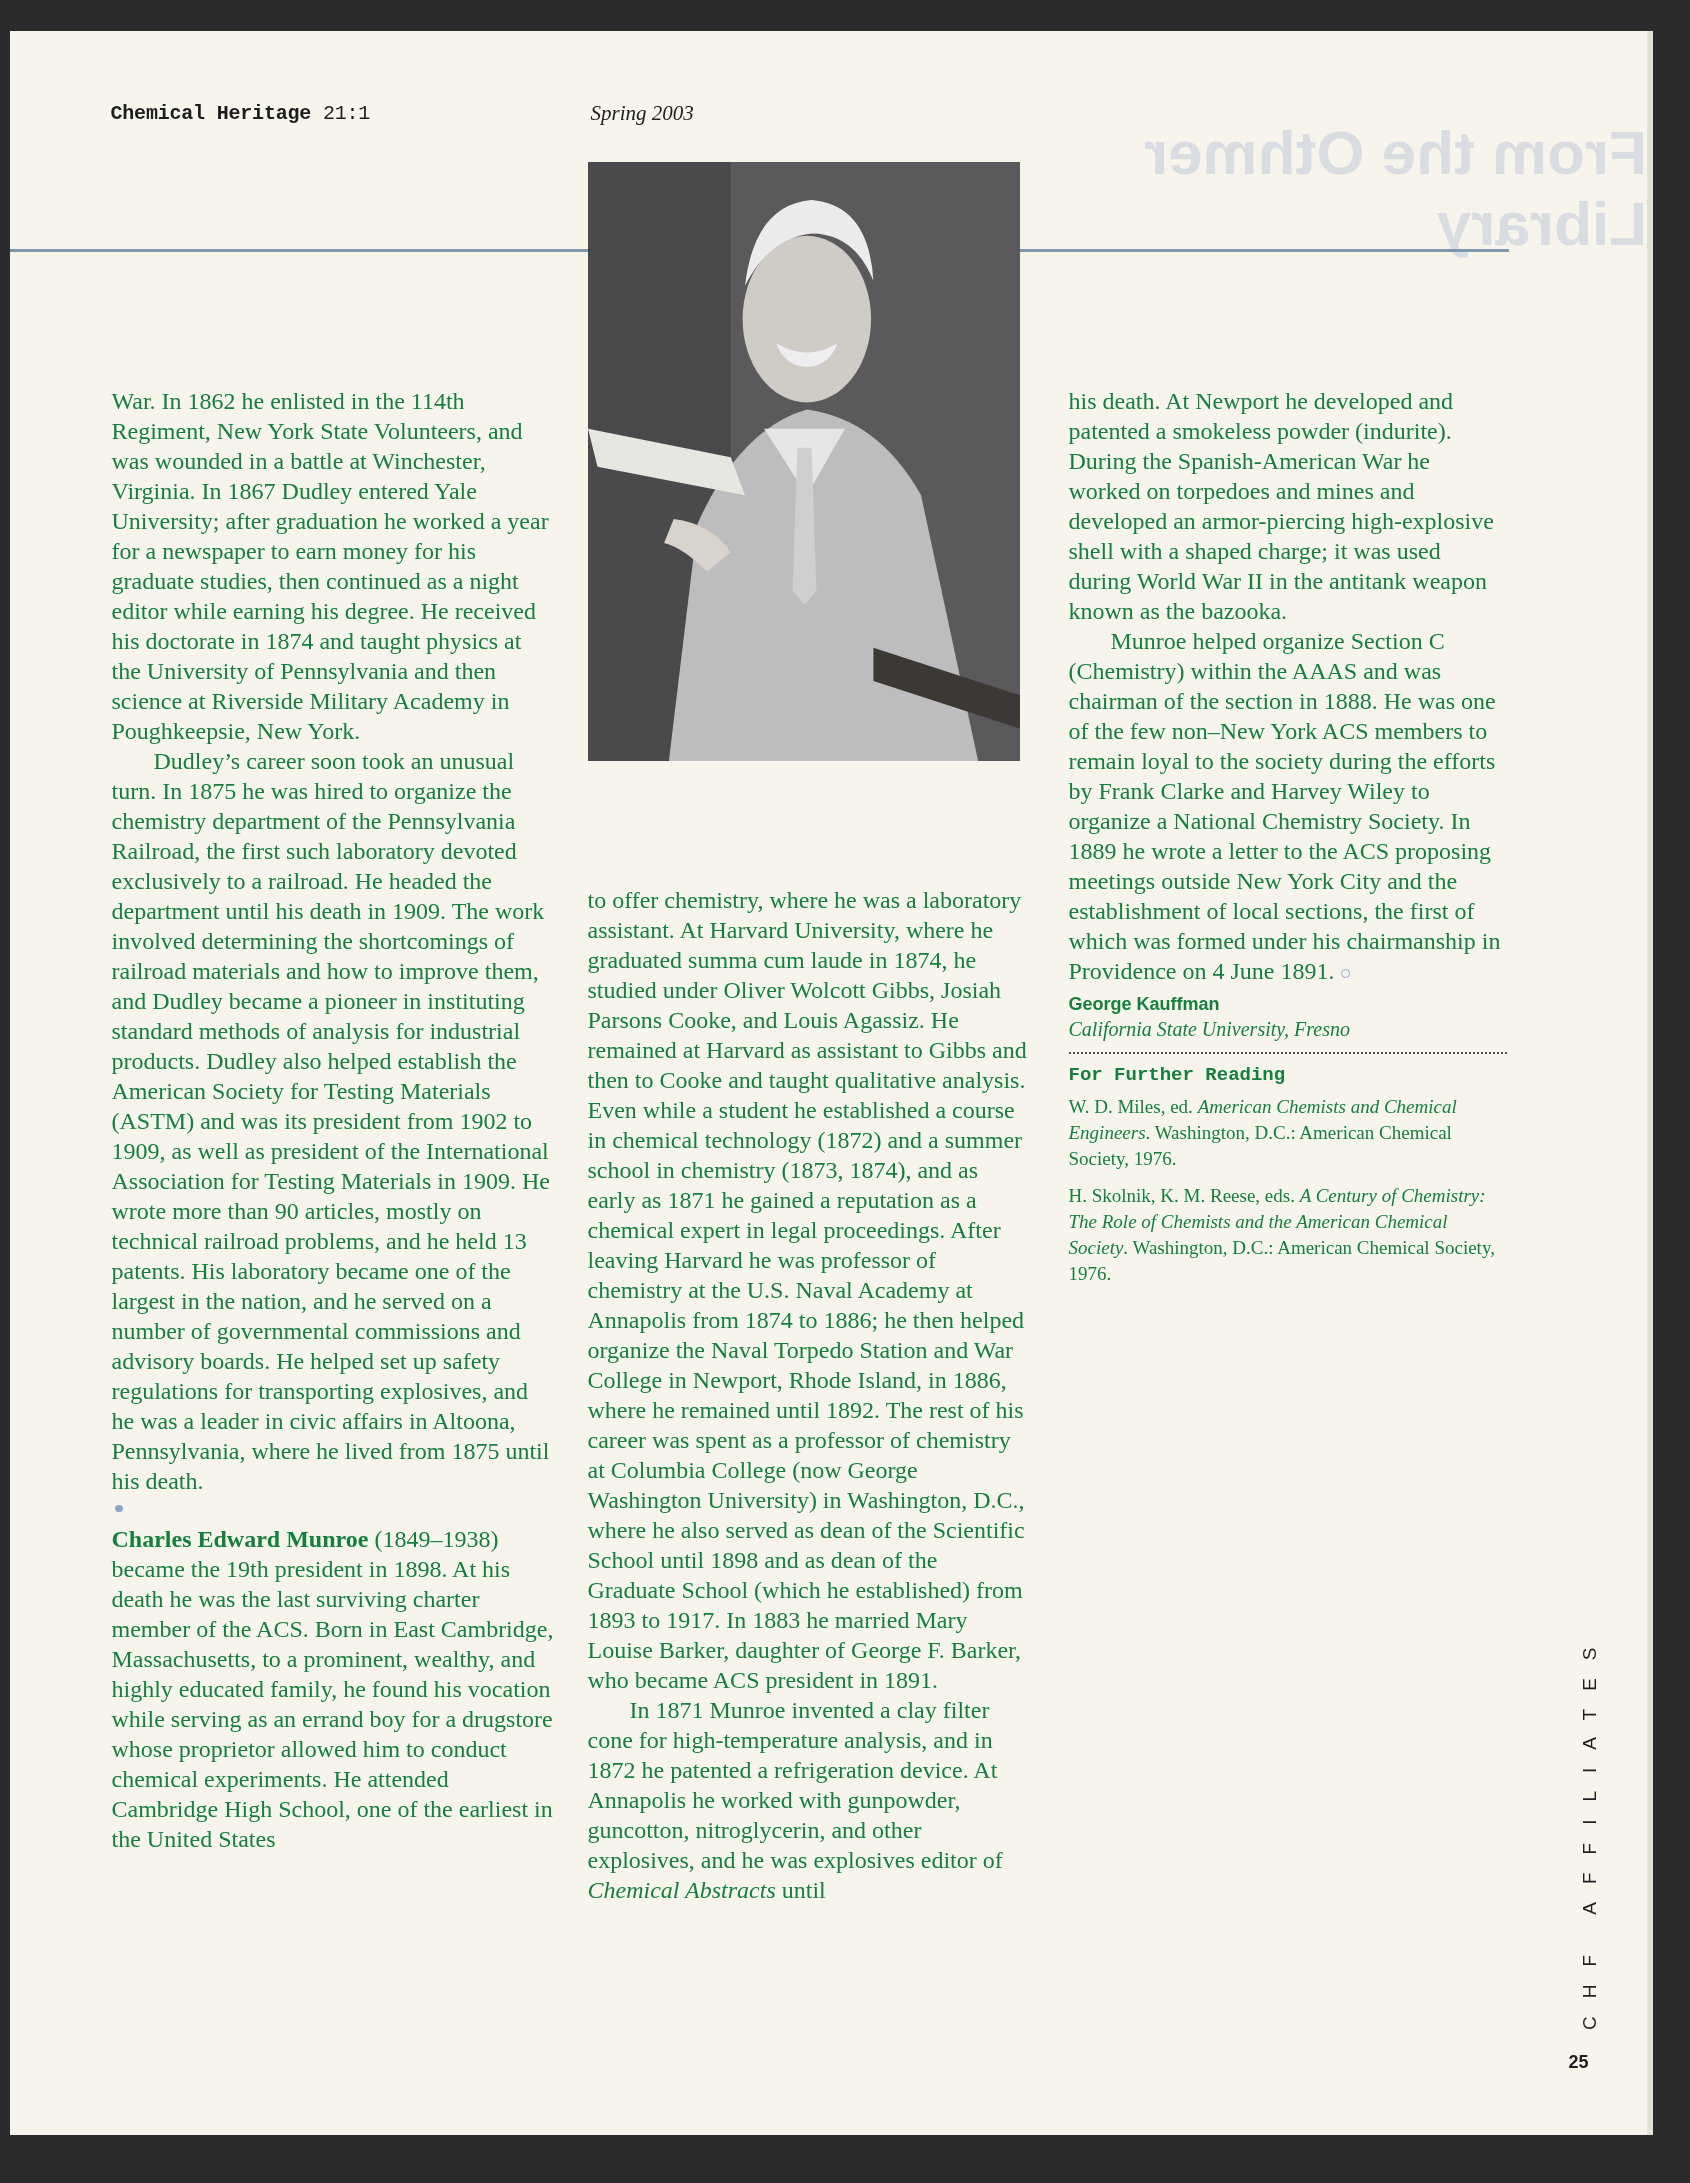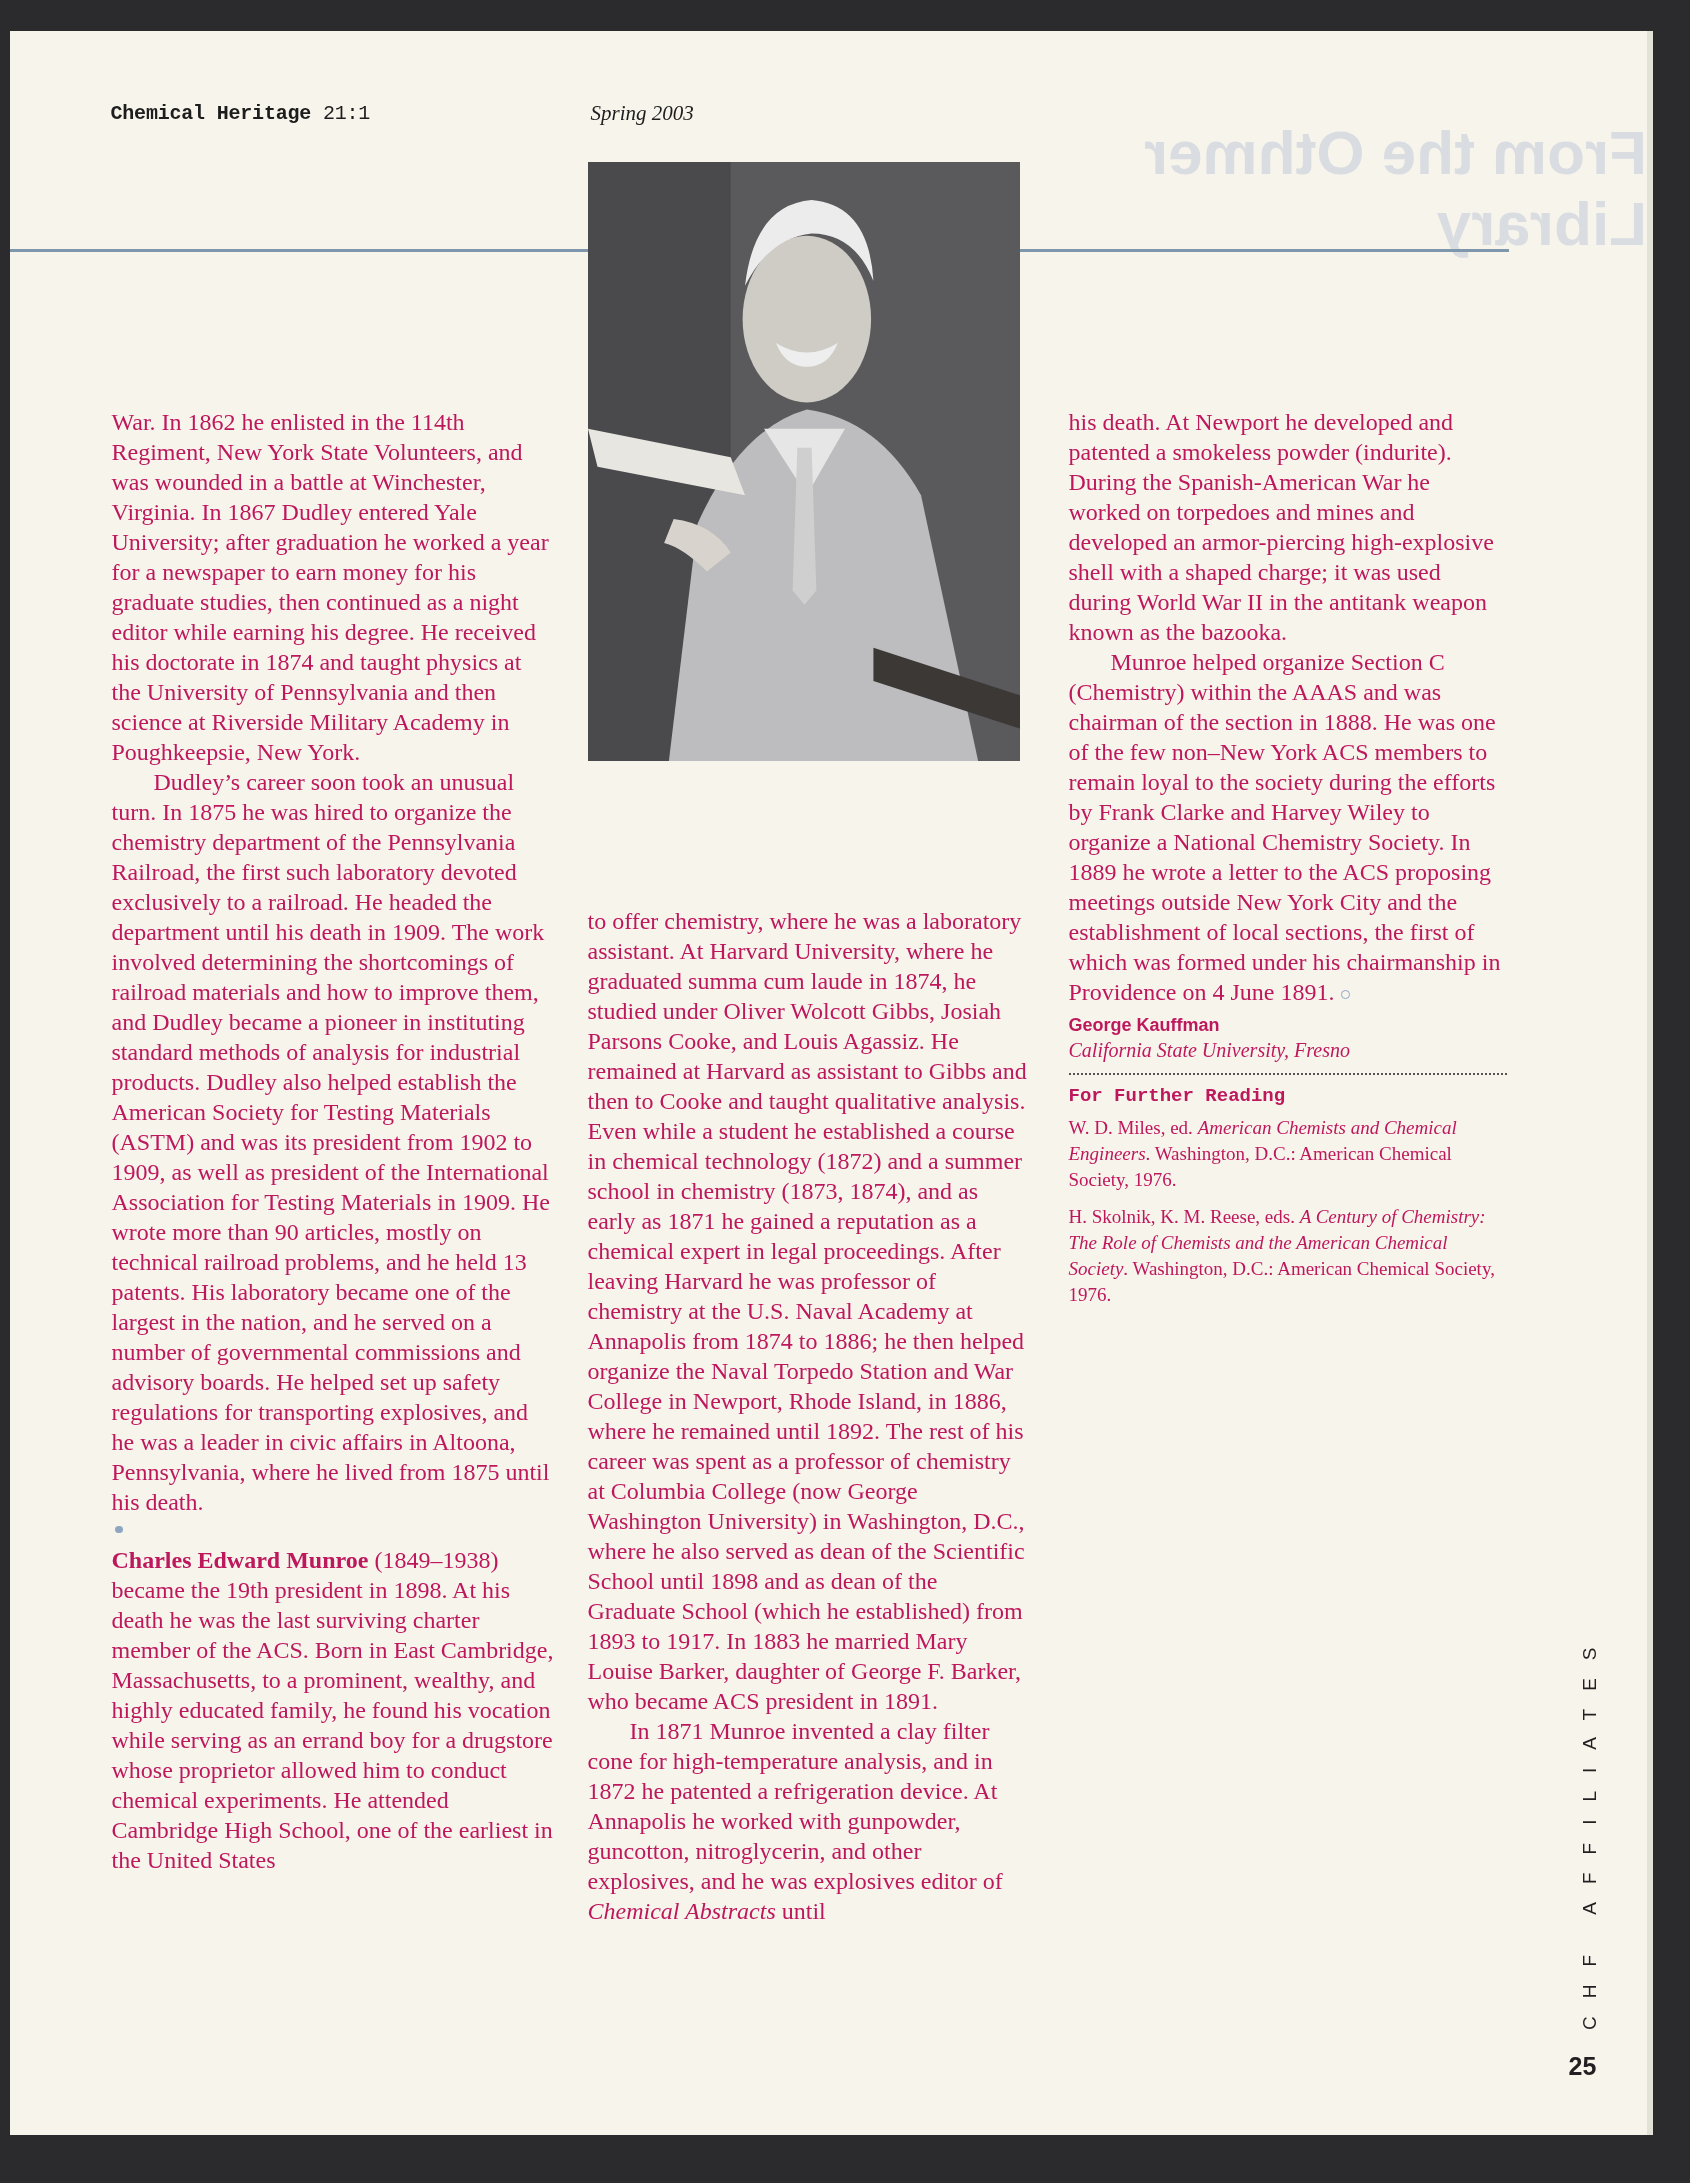--- a/index.html
+++ b/index.html
@@ -2,39 +2,39 @@
 <html style="font-size:7.6px"><head>
 <meta charset="utf-8">
 <style>
   html, body { margin:0; padding:0; }
   body { width:1690px; height:2183px; background:#2b2a2c; position:relative; overflow:hidden; font-family:"Liberation Serif", "DejaVu Serif", serif; }
   .page { position:absolute; left:9.5px; top:31px; width:1637px; height:2104px; background:#f7f4ec; border-right:6.7px solid #e4e1d6; }
   .blue-rule { position:absolute; left:0; top:218px; width:1499px; height:2.9px; background:#7f97ad; }
   .header-title { position:absolute; left:101px; top:71px; font-family:Liberation Mono, monospace; font-weight:bold; font-size:20px; color:#1e1d1d; letter-spacing:-0.2px; }
   .header-title .issue { font-weight:normal; }
   .header-date { position:absolute; left:581px; top:70px; font-style:italic; font-size:21px; color:#1e1d1d; }
-  .col { position:absolute; font-size:24px; line-height:30px; color:#be185d;margin-top:21px; }
+  .col { position:absolute; font-size:24px; line-height:30px; color:#15803d; }
   .col p { margin:0; text-align:left; }
   .col p.indent { text-indent:42px; }
   .col1 { left:102px; top:355px; width:443px; }
   .col2 { left:578px; top:854px; width:443px; }
   .col3 { left:1059px; top:355px; width:438px; }
   .bullet-dot { width:7.6px; height:7.6px; border-radius:50%; background:#8fa6c2; margin:8.6px 0 11.4px 3.8px; }
   .end-mark { display:inline-block; width:6.7px; height:6.7px; border:1.9px solid #8fa6c2; border-radius:50%; margin-left:6.7px; vertical-align:middle; }
   .photo { position:absolute; left:578px; top:131px; width:432px; height:599px; background:linear-gradient(90deg,#4d4d4f 0%,#6a6a6c 35%,#5d5d60 60%,#505053 100%); overflow:hidden; }
   .photo svg { width:100%; height:100%; display:block; }
   .caption { position:absolute; left:584px; top:740px; width:443px; font-family:"Liberation Sans", sans-serif; font-style:italic; font-weight:bold; font-size:18px; line-height:22.4px; color:#231f20; }
   .author { font-family:"Liberation Sans", sans-serif; font-weight:bold; font-size:18px; margin-top:5.7px; line-height:24px; }
   .affil { font-style:italic; font-size:20px; line-height:26px; }
   .dotted { border-top:2.4px dotted #555; margin:10.5px 0 7.6px; }
   .fr-heading { font-family:Liberation Mono, monospace; font-weight:bold; font-size:19px; line-height:26px; margin-bottom:6.7px; }
   .ref { font-size:19px; line-height:26px; margin-bottom:10.5px; }
   .vertical-label { position:absolute; left:1564px; top:1371px; width:28.6px; height:628px; }
   .vertical-label span { position:absolute; left:0; top:0; transform-origin:0 0; transform:translate(4.8px,628px) rotate(-90deg); white-space:nowrap; font-family:"Liberation Sans", sans-serif; font-size:19px; letter-spacing:18px; color:#231f20; }
-  .page-number { position:absolute; left:1559px; top:2021px; font-family:"Liberation Sans", sans-serif; font-weight:bold; font-size:25px; color:#231f20; }
+  .page-number { position:absolute; left:1559px; top:2021px; font-family:"Liberation Sans", sans-serif; font-weight:bold; font-size:18px; color:#231f20; }
   .ghost { position:absolute; font-family:"Liberation Sans", sans-serif; font-weight:bold; color:#d9dde2; transform:scaleX(-1); }
 </style>
 </head>
 <body>
 
 <div class="page">
   <div class="ghost" style="left:1095px; top:86px; font-size:62px;">From the Othmer Library</div>
   <div class="blue-rule"></div>
 
   <div class="header-title">

